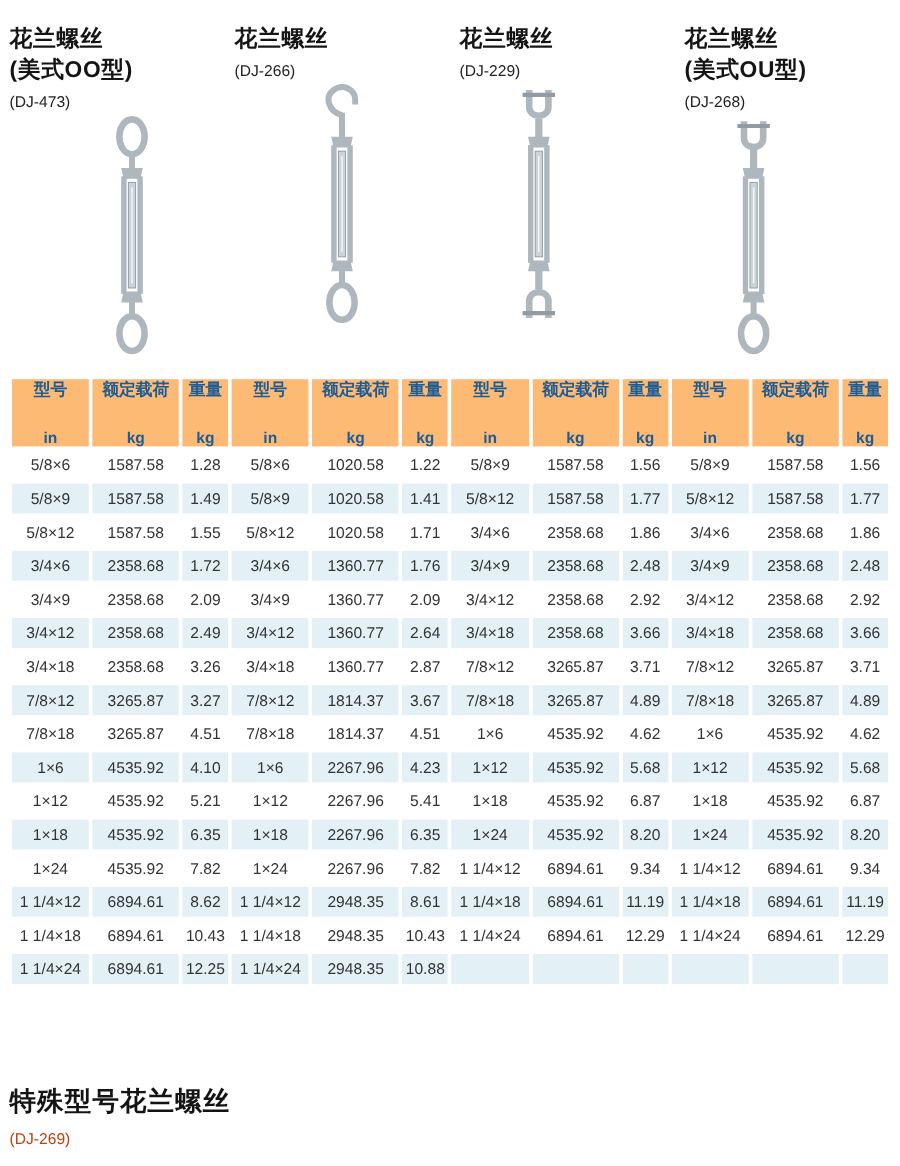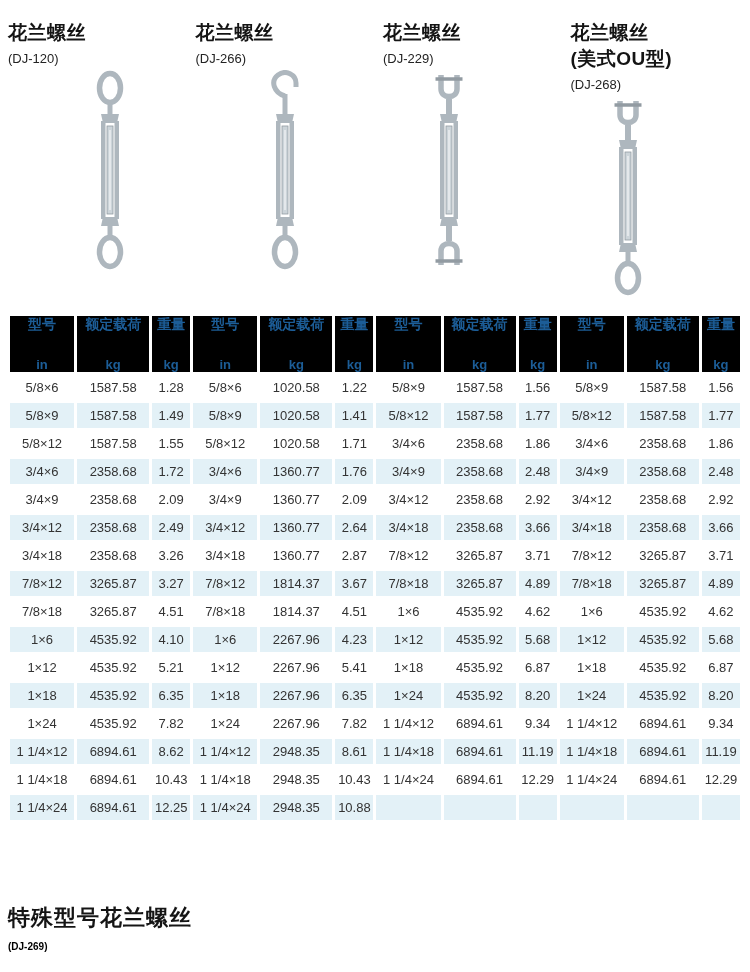--- a/index.html
+++ b/index.html
@@ -13,44 +13,45 @@
   .p-code { padding-left:8px; font-size:13px; color:#232323; margin-top:5px; }
   .p-img { height:205px; display:flex; justify-content:center; align-items:flex-start; padding-top:4px; }
   .product-card:nth-child(1) .p-img { transform:translateX(16px); }
   .product-card:nth-child(2) .p-img { transform:translateX(4px); }
   .product-card:nth-child(3) .p-img { transform:translateX(-20px); }
   .product-card:nth-child(4) .p-img { transform:translateX(-28px); }
 
   
   table.spec { border-collapse:separate; border-spacing:3px; table-layout:fixed;
                width:736px; margin:16px 0 0 7px; }
-  table.spec th { background:#000000; color:#1c5d97; font-weight:bold; height:44px;
+  table.spec th { background:#fdba74; color:#1c5d97; font-weight:bold; height:44px;
                   text-align:center; vertical-align:middle; font-size:14px; }
   table.spec th .h-unit { font-weight:bold; font-size:13px; margin-top:23px; }
   table.spec td { height:25px; text-align:center; vertical-align:middle;
                   font-size:13px; color:#333333; background:#ffffff; }
   table.spec tr.stripe td { background:#e3f1f7; }
 
   
   .special { display:flex; margin-top:44px;flex-direction:column; }
   .special-left { flex:0 0 285px; padding:36px 0 0 8px; }
   .s-title { font-weight:bold; font-size:22px; color:#141414; letter-spacing:1px; }
-  .s-code { font-size:10px; color:#000000; margin-top:8px;font-weight:bold; }
+  .s-code { font-size:13px; color:#c2410c; margin-top:8px; }
   .special-photo { flex:1; height:104px; background:linear-gradient(#f0f5f8, #e1eaef);
                    display:flex; align-items:center; justify-content:center; }
 </style>
 </head>
 <body>
 
 <div class="products">
   <div class="product-card">
     <div class="p-title">
       <div>花兰螺丝</div>
+      <div>(美式OO型)</div>
     </div>
-    <div class="p-code">(DJ-120)</div>
+    <div class="p-code">(DJ-473)</div>
     <div class="p-img">
         <svg width="64" height="200" viewBox="0 0 64 200">
           <polygon points="23,44 41,44 39,53 25,53" fill="#aeb7be"></polygon>
           <polygon points="25,147 39,147 41,156 23,156" fill="#aeb7be"></polygon>
           <rect x="23" y="51" width="4.5" height="98" fill="#aeb7be"></rect>
           <rect x="36.5" y="51" width="4.5" height="98" fill="#aeb7be"></rect>
           <rect x="29" y="56" width="6" height="88" fill="#ccd4d9" stroke="#929ba2" stroke-width="0.8"></rect>
           <line x1="32" y1="60" x2="32" y2="140" stroke="#ffffff" stroke-width="1.2" opacity="0.8"></line>
           <g>
             <line x1="32" y1="30" x2="32" y2="46" stroke="#aeb7be" stroke-width="5"></line>

